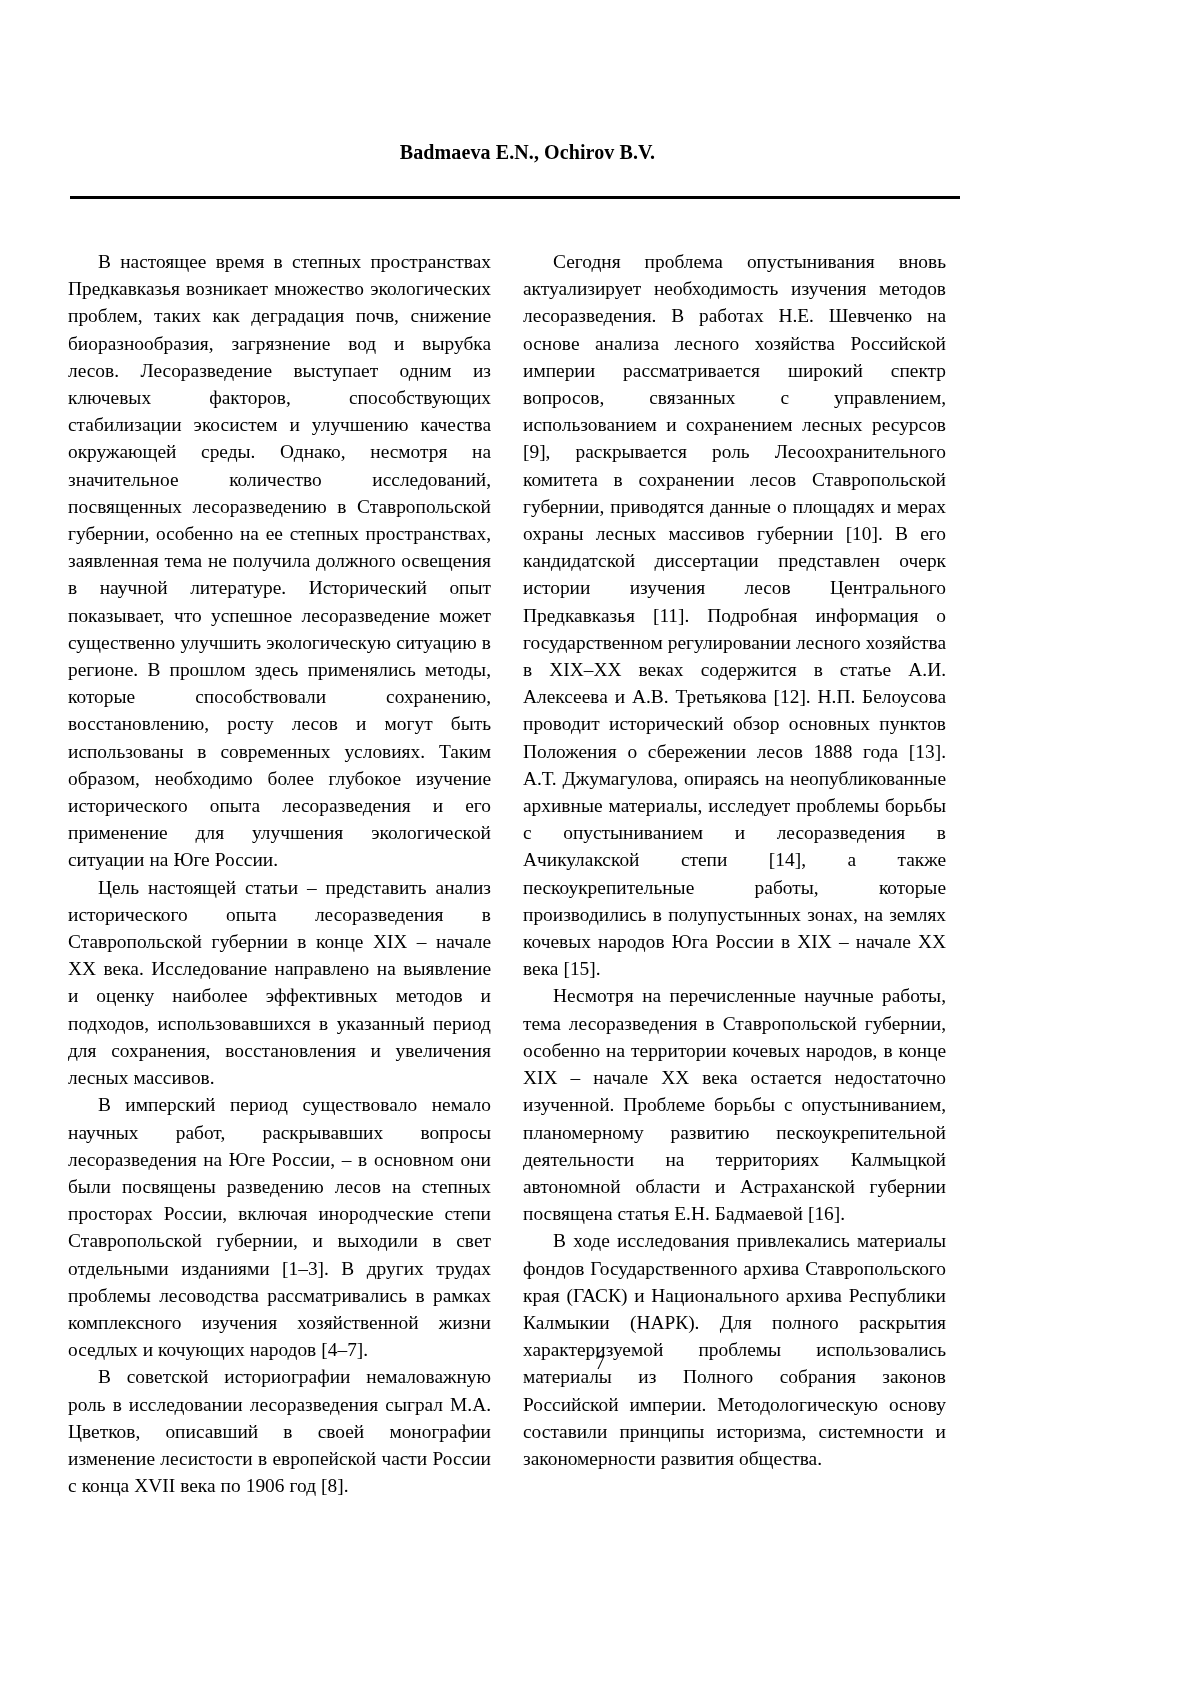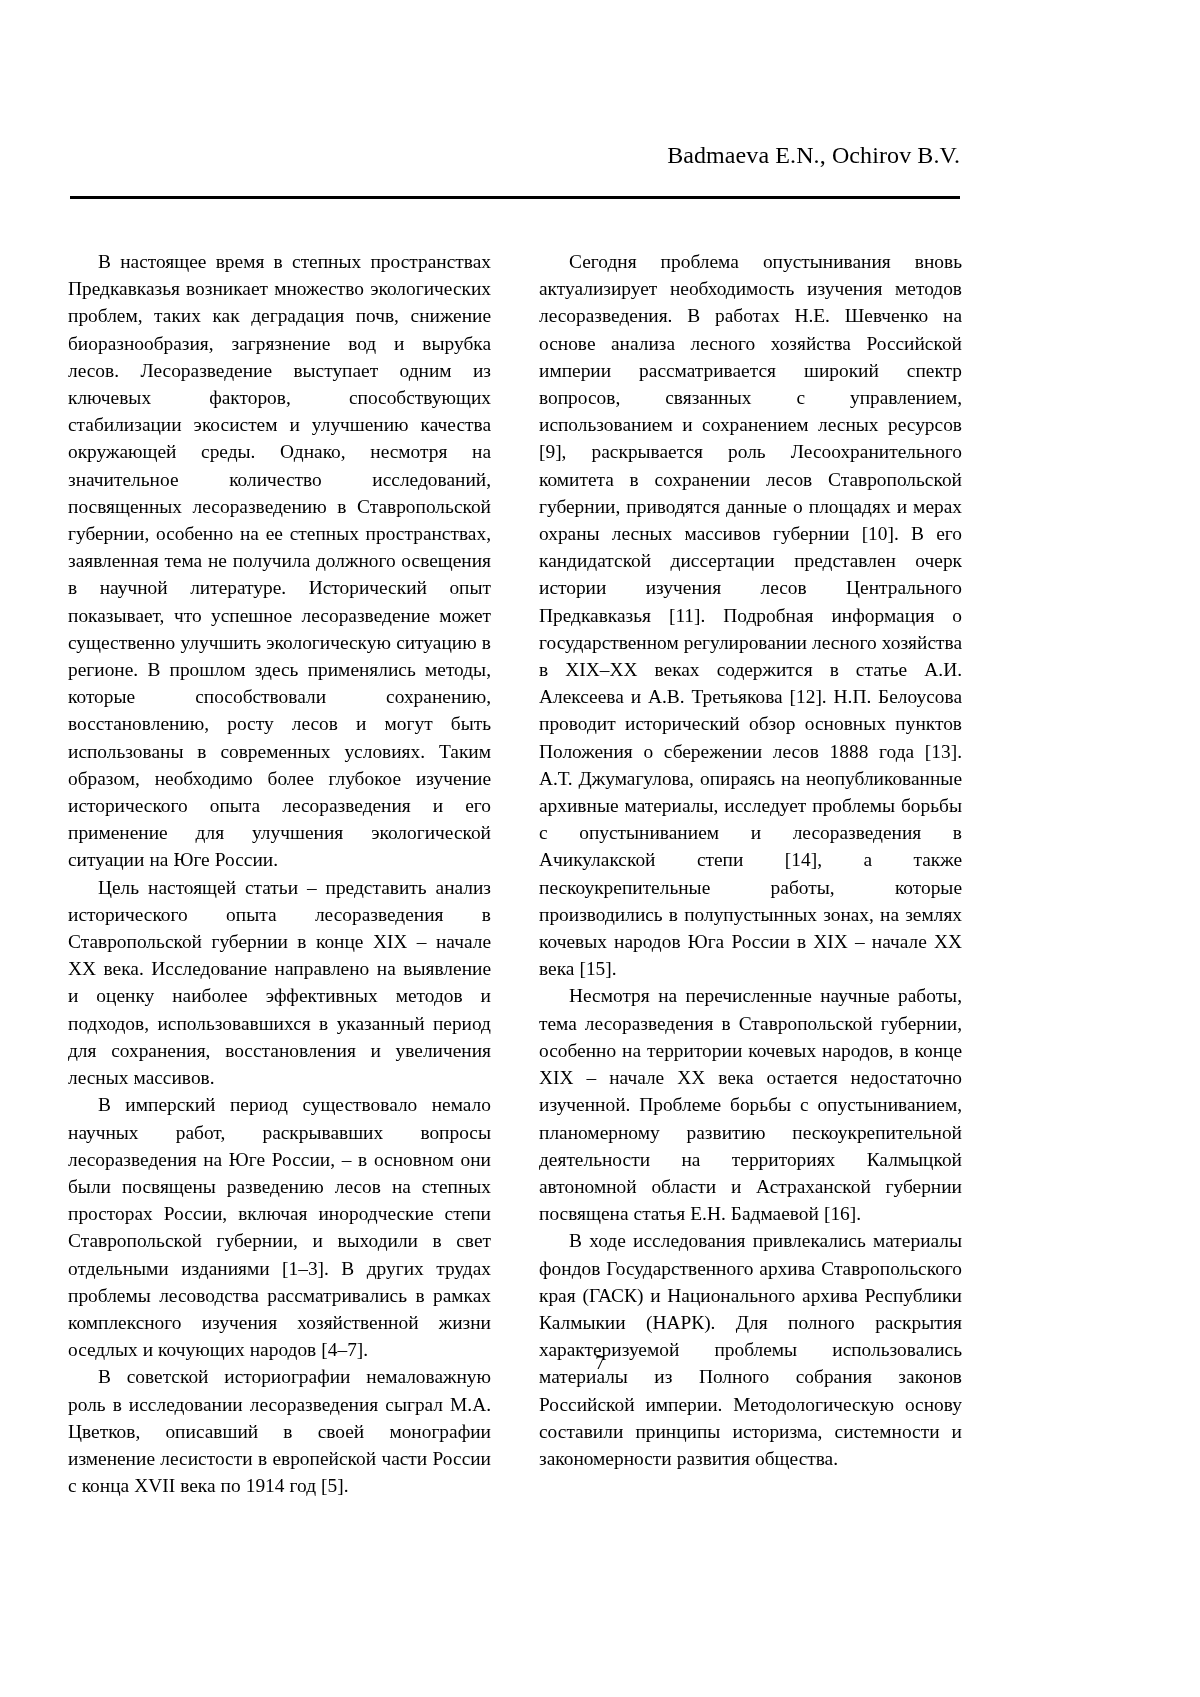--- a/index.html
+++ b/index.html
@@ -23,23 +23,23 @@
     box-sizing: border-box;
     padding: 0;
   }
   .header {
     position: absolute;
     left: 95px;
     top: 140px;
     width: 865px;
   }
   .header-authors {
-    text-align: right;
-    font-weight: normal;
-    font-size: 24px;
+    text-align: center;
+    font-weight: bold;
+    font-size: 20px;
     letter-spacing: 0.1px;
     line-height: 1.25;
   }
   .header-title {
     text-align: right;
     font-size: 18.5px;
     line-height: 1.3;
     margin-top: 4px;
     white-space: nowrap;
   }
@@ -52,21 +52,21 @@
     border-bottom: 1.2px solid #000;
     height: 3px;
     box-sizing: border-box;
   }
   .columns {
     position: absolute;
     left: 68px;
     top: 248px;
     width: 895px;
     display: flex;
-    gap: 48px;
+    gap: 32px;
   }
   .col {
     width: 423px;
   }
   p.para {
     margin: 0;
     text-align: justify;
     text-align-last: left;
     font-size: 19.4px;
     line-height: 27.2px;
@@ -95,21 +95,21 @@
     <div class="header-authors">Badmaeva E.N., Ochirov B.V.</div>
   </div>
 
   <div class="header-rule"></div>
 
   <div class="columns">
     <div class="col">
       <p class="para">В настоящее время в степных пространствах Предкавказья возникает множество экологических проблем, таких как деградация почв, снижение биоразнообразия, загрязнение вод и вырубка лесов. Лесоразведение выступает одним из ключевых факторов, способствующих стабилизации экосистем и улучшению качества окружающей среды. Однако, несмотря на значительное количество исследований, посвященных лесоразведению в Ставропольской губернии, особенно на ее степных пространствах, заявленная тема не получила должного освещения в научной литературе. Исторический опыт показывает, что успешное лесоразведение может существенно улучшить экологическую ситуацию в регионе. В прошлом здесь применялись методы, которые способствовали сохранению, восстановлению, росту лесов и могут быть использованы в современных условиях. Таким образом, необходимо более глубокое изучение исторического опыта лесоразведения и его применение для улучшения экологической ситуации на Юге России.</p>
       <p class="para">Цель настоящей статьи – представить анализ исторического опыта лесоразведения в Ставропольской губернии в конце XIX – начале XX века. Исследование направлено на выявление и оценку наиболее эффективных методов и подходов, использовавшихся в указанный период для сохранения, восстановления и увеличения лесных массивов.</p>
       <p class="para">В имперский период существовало немало научных работ, раскрывавших вопросы лесоразведения на Юге России, – в основном они были посвящены разведению лесов на степных просторах России, включая инородческие степи Ставропольской губернии, и выходили в свет отдельными изданиями [1–3]. В других трудах проблемы лесоводства рассматривались в рамках комплексного изучения хозяйственной жизни оседлых и кочующих народов [4–7].</p>
-      <p class="para last">В советской историографии немаловажную роль в исследовании лесоразведения сыграл М.А. Цветков, описавший в своей монографии изменение лесистости в европейской части России с конца XVII века по 1914 год [5].</p>
+      <p class="para last">В советской историографии немаловажную роль в исследовании лесоразведения сыграл М.А. Цветков, описавший в своей монографии изменение лесистости в европейской части России с конца XVII века по 1906 год [8].</p>
     </div>
     <div class="col">
       <p class="para">Сегодня проблема опустынивания вновь актуализирует необходимость изучения методов лесоразведения. В работах Н.Е. Шевченко на основе анализа лесного хозяйства Российской империи рассматривается широкий спектр вопросов, связанных с управлением, использованием и сохранением лесных ресурсов [9], раскрывается роль Лесоохранительного комитета в сохранении лесов Ставропольской губернии, приводятся данные о площадях и мерах охраны лесных массивов губернии [10]. В его кандидатской диссертации представлен очерк истории изучения лесов Центрального Предкавказья [11]. Подробная информация о государственном регулировании лесного хозяйства в XIX–XX веках содержится в статье А.И. Алексеева и А.В. Третьякова [12]. Н.П. Белоусова проводит исторический обзор основных пунктов Положения о сбережении лесов 1888 года [13]. А.Т. Джумагулова, опираясь на неопубликованные архивные материалы, исследует проблемы борьбы с опустыниванием и лесоразведения в Ачикулакской степи [14], а также пескоукрепительные работы, которые производились в полупустынных зонах, на землях кочевых народов Юга России в XIX – начале XX века [15].</p>
       <p class="para">Несмотря на перечисленные научные работы, тема лесоразведения в Ставропольской губернии, особенно на территории кочевых народов, в конце XIX – начале XX века остается недостаточно изученной. Проблеме борьбы с опустыниванием, планомерному развитию пескоукрепительной деятельности на территориях Калмыцкой автономной области и Астраханской губернии посвящена статья Е.Н. Бадмаевой [16].</p>
       <p class="para last">В ходе исследования привлекались материалы фондов Государственного архива Ставропольского края (ГАСК) и Национального архива Республики Калмыкии (НАРК). Для полного раскрытия характеризуемой проблемы использовались материалы из Полного собрания законов Российской империи. Методологическую основу составили принципы историзма, системности и закономерности развития общества.</p>
     </div>
   </div>
 
   <div class="page-number">7</div>
 

